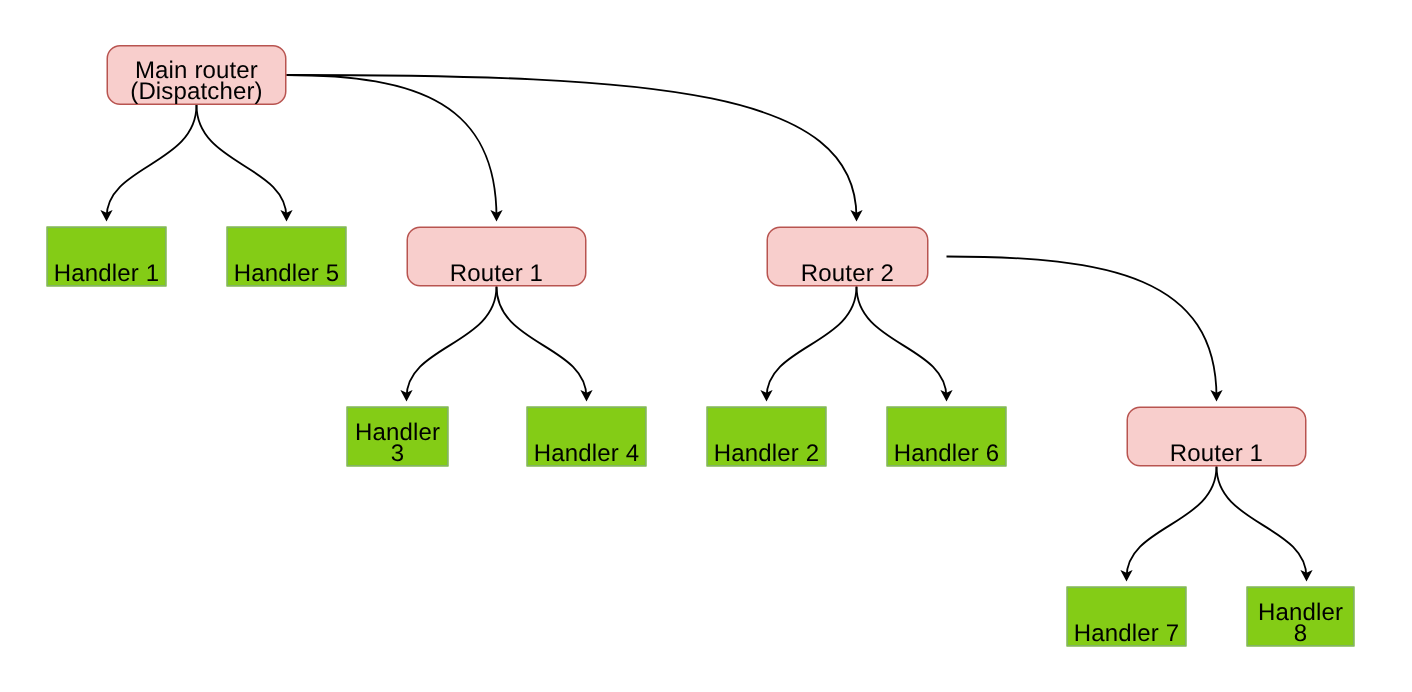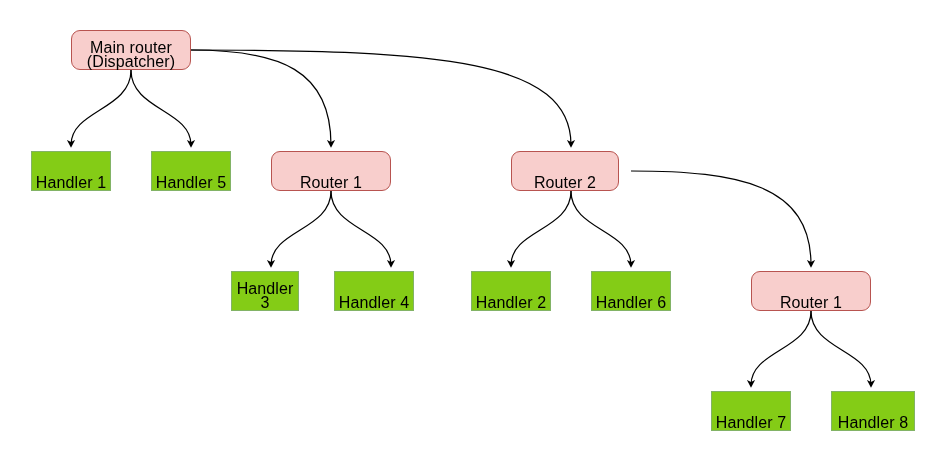--- a/index.html
+++ b/index.html
@@ -81,21 +81,21 @@
   </svg>
 
   <div id="nodes">
       <div class="node node-router" style="left: 71px; top: 30px; width: 120px; height: 40px;"><span class="node-label">Main router
 (Dispatcher)</span></div>
       <div class="node node-handler" style="left: 31px; top: 151px; width: 80px; height: 40px;"><span class="node-label">Handler 1</span></div>
       <div class="node node-handler" style="left: 151px; top: 151px; width: 80px; height: 40px;"><span class="node-label">Handler 5</span></div>
       <div class="node node-router" style="left: 271px; top: 151px; width: 120px; height: 40px;"><span class="node-label">Router 1</span></div>
       <div class="node node-router" style="left: 511px; top: 151px; width: 108px; height: 40px;"><span class="node-label">Router 2</span></div>
       <div class="node node-handler" style="left: 231px; top: 271px; width: 68px; height: 40px;"><span class="node-label">Handler 3</span></div>
-      <div class="node node-handler" style="left: 334px; top: 271px; width: 80px; height: 40px;"><span class="node-label">Handler 4</span></div>
+      <div class="node node-handler" style="left: 351px; top: 271px; width: 80px; height: 40px;"><span class="node-label">Handler 4</span></div>
       <div class="node node-handler" style="left: 471px; top: 271px; width: 80px; height: 40px;"><span class="node-label">Handler 2</span></div>
       <div class="node node-handler" style="left: 591px; top: 271px; width: 80px; height: 40px;"><span class="node-label">Handler 6</span></div>
       <div class="node node-router" style="left: 751px; top: 271px; width: 120px; height: 40px;"><span class="node-label">Router 1</span></div>
       <div class="node node-handler" style="left: 711px; top: 391px; width: 80px; height: 40px;"><span class="node-label">Handler 7</span></div>
-      <div class="node node-handler" style="left: 831px; top: 391px; width: 84px; height: 40px;"><span class="node-label">Handler 8</span></div>
+      <div class="node node-handler" style="left: 831px; top: 391px; width: 72px; height: 40px;"><span class="node-label">Handler 8</span></div>
     </div>
 
 </div>
 
 </body></html>

